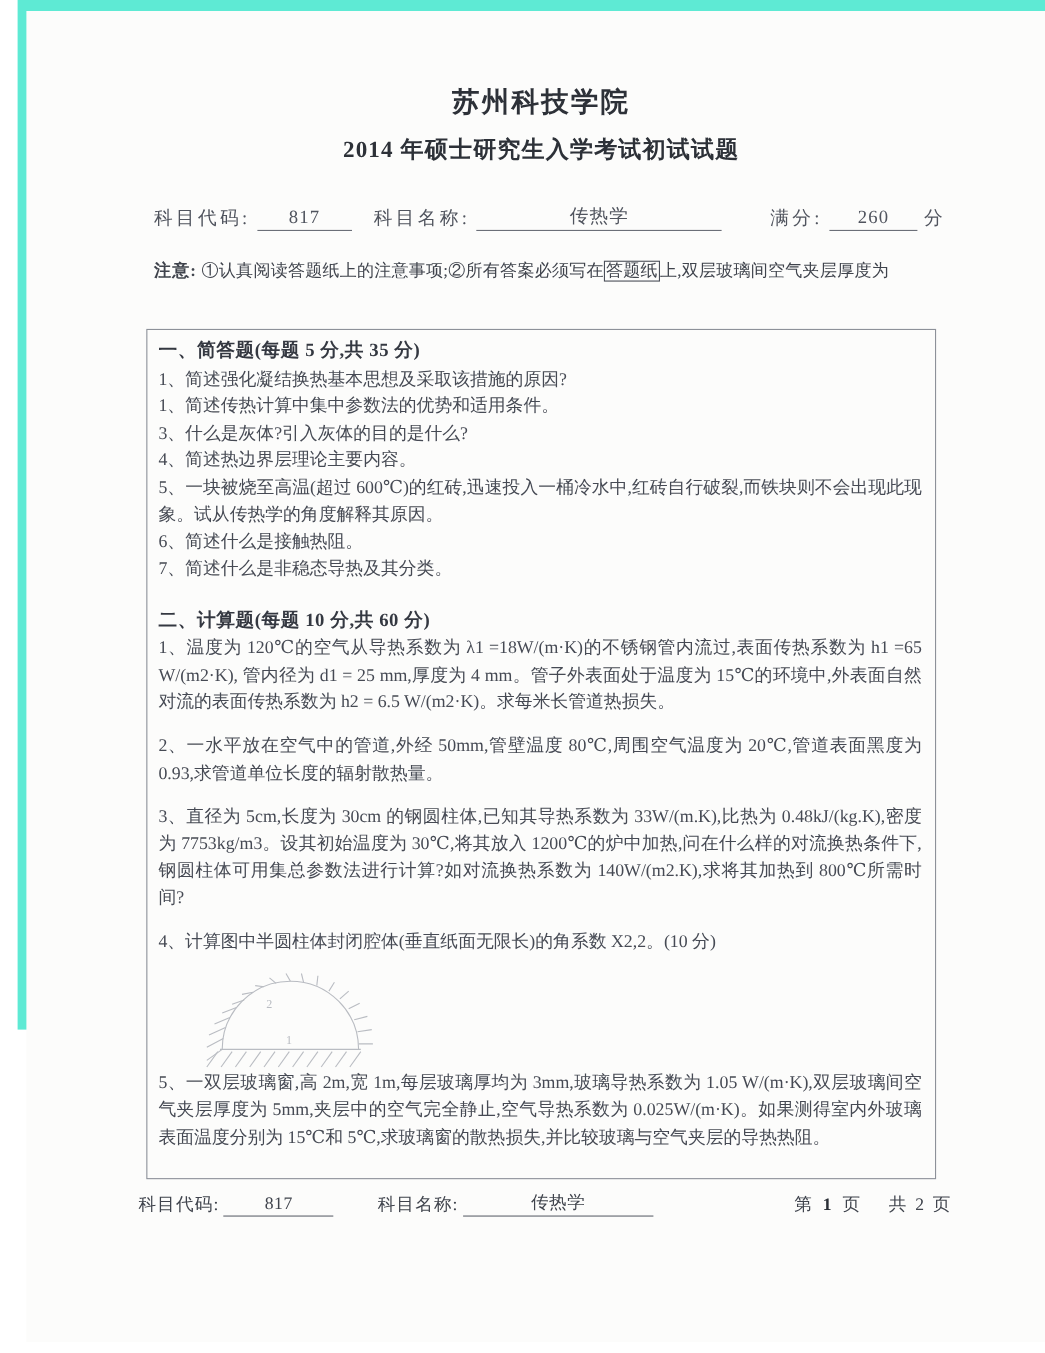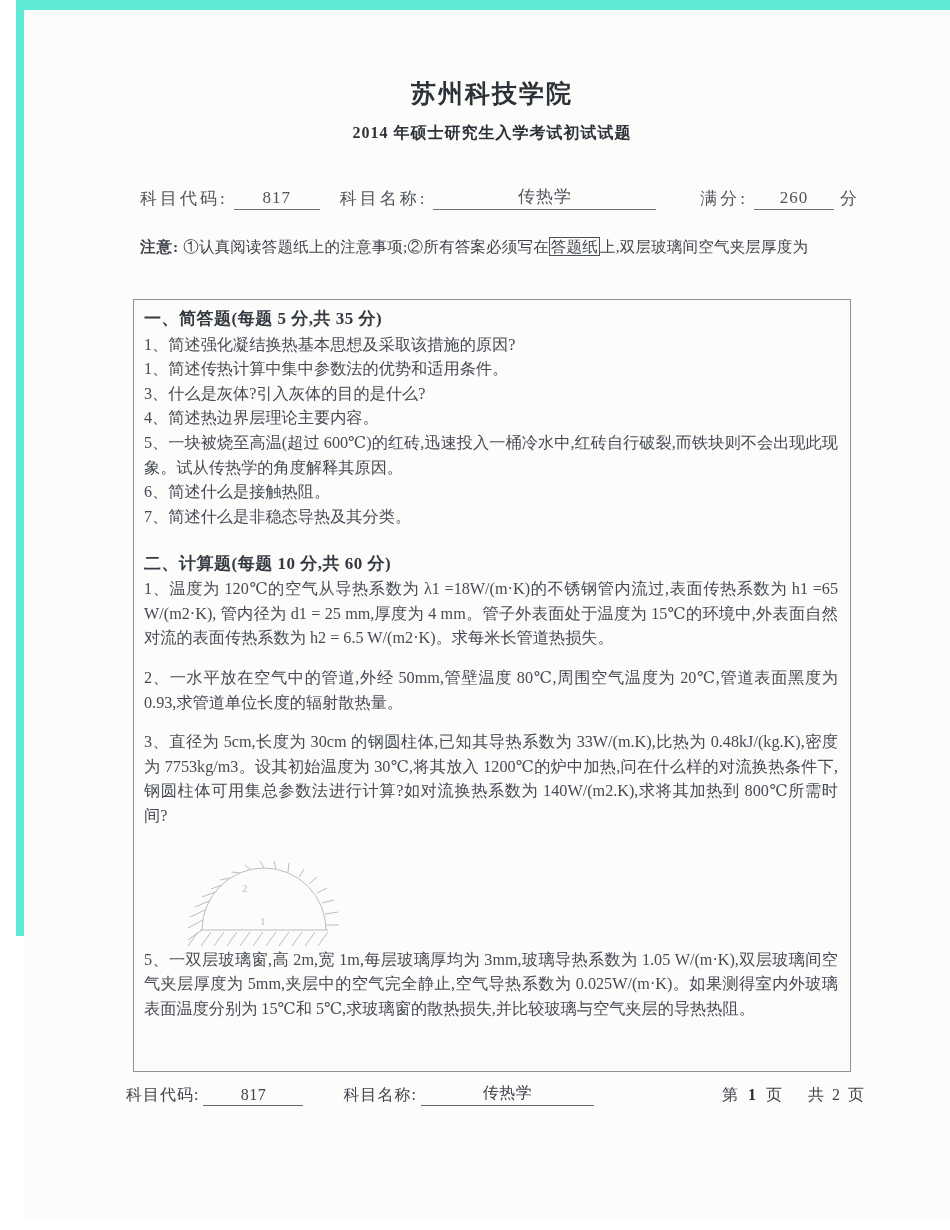--- a/index.html
+++ b/index.html
@@ -38,21 +38,21 @@
     text-align: center;
   }
   .univ-name {
     font-size: 25px;
     font-weight: bold;
     letter-spacing: 2px;
     color: #2d3138;
     line-height: 1.25;
   }
   .exam-title {
-    font-size: 16px;
+    font-size: 21px;
     font-weight: bold;
     letter-spacing: 1px;
     color: #2d3138;
     margin-top: 14px;
     line-height: 1.25;
   }
 
   
   .subject-line {
     position: absolute;
@@ -213,20 +213,21 @@
     <p class="q">7、简述什么是非稳态导热及其分类。</p>
 
     <div class="sec-title sec2">二、计算题(每题 10 分,共 60 分)</div>
 
     <p class="q">1、温度为 120℃的空气从导热系数为 λ1 =18W/(m·K)的不锈钢管内流过,表面传热系数为 h1 =65 W/(m2·K), 管内径为 d1 = 25 mm,厚度为 4 mm。管子外表面处于温度为 15℃的环境中,外表面自然对流的表面传热系数为 h2 = 6.5 W/(m2·K)。求每米长管道热损失。</p>
     <div class="gap-sm"></div>
     <p class="q">2、一水平放在空气中的管道,外经 50mm,管壁温度 80℃,周围空气温度为 20℃,管道表面黑度为 0.93,求管道单位长度的辐射散热量。</p>
     <div class="gap-sm"></div>
     <p class="q">3、直径为 5cm,长度为 30cm 的钢圆柱体,已知其导热系数为 33W/(m.K),比热为 0.48kJ/(kg.K),密度为 7753kg/m3。设其初始温度为 30℃,将其放入 1200℃的炉中加热,问在什么样的对流换热条件下,钢圆柱体可用集总参数法进行计算?如对流换热系数为 140W/(m2.K),求将其加热到 800℃所需时间?</p>
     <div class="gap-sm"></div>
+    <p class="q">4、计算图中半圆柱体封闭腔体(垂直纸面无限长)的角系数 X2,2。(10 分)</p>
 
     <div class="figure-wrap">
       <svg class="figure-svg" width="300" height="98" viewBox="0 0 300 98">
         <g stroke="#b9bcc2" stroke-width="1" fill="none">
 
           <path d="M 38 80 A 62 62 0 0 1 162 80"></path>
 
           <line x1="36" y1="80" x2="164" y2="80"></line>
 
           <line x1="38" y1="80" x2="24" y2="90"></line>

